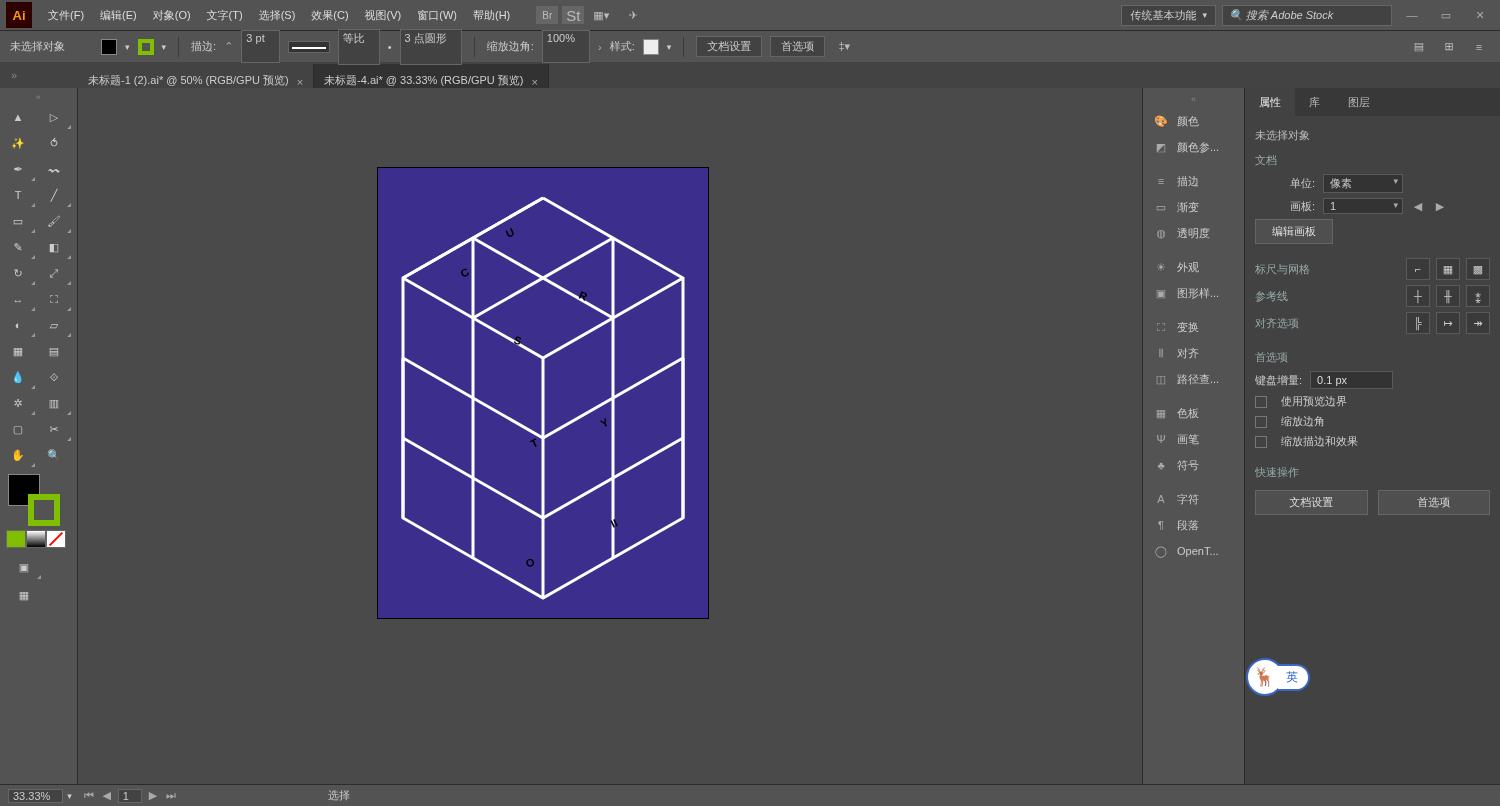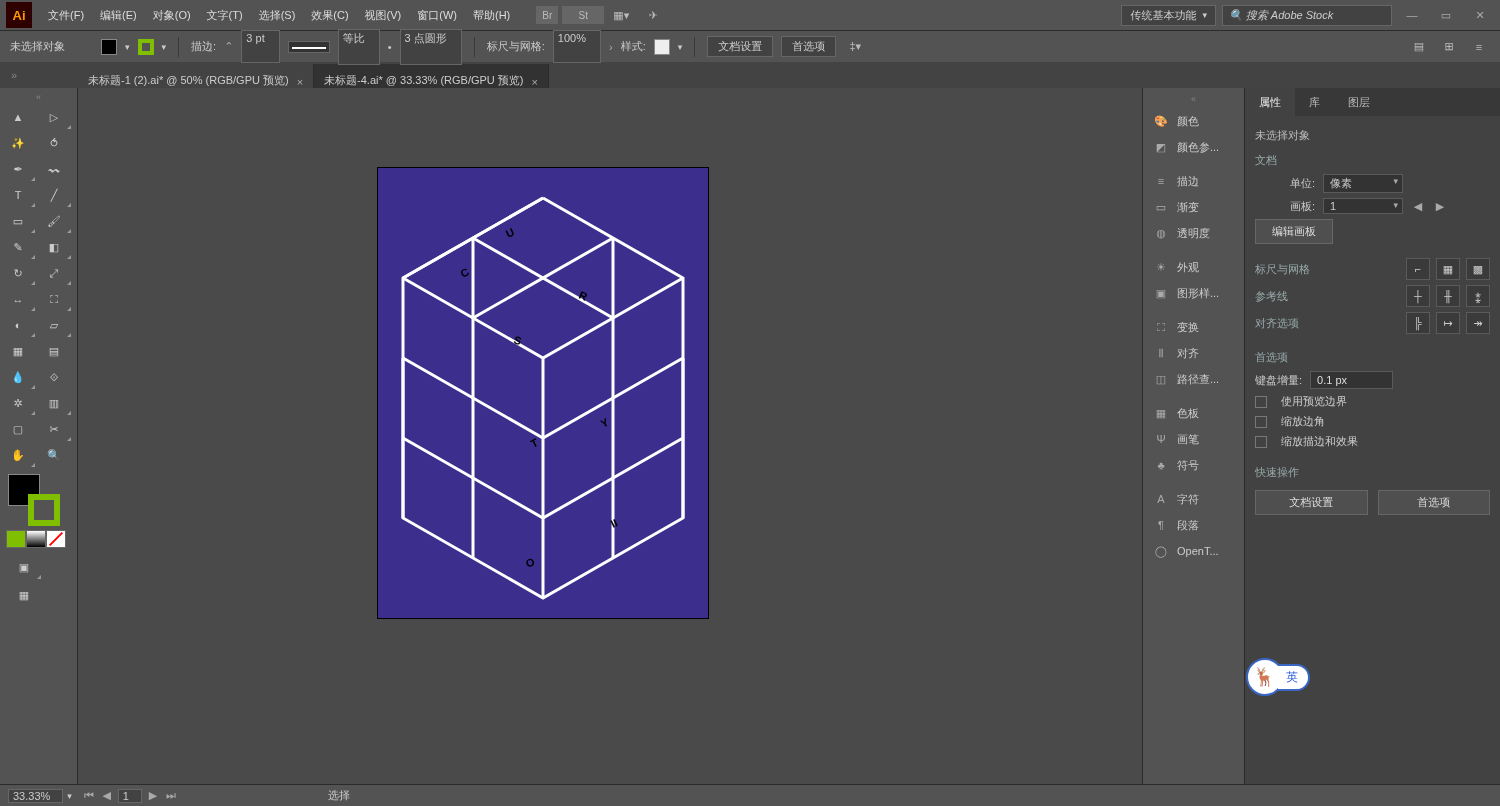--- a/index.html
+++ b/index.html
@@ -87,21 +87,21 @@
   <div class="menu-item">对象(O)</div>
   <div class="menu-item">文字(T)</div>
   <div class="menu-item">选择(S)</div>
   <div class="menu-item">效果(C)</div>
   <div class="menu-item">视图(V)</div>
   <div class="menu-item">窗口(W)</div>
   <div class="menu-item">帮助(H)</div>
   <div style="width:18px"></div>
   <div class="top-ico" style="background:#666;width:22px;height:18px;font-size:10px">Br</div>
   <div style="width:4px"></div>
-  <div class="top-ico" style="background:#666;width:42px;height:18px;font-size:10px">St</div>
+  <div class="top-ico" style="background:#666;width:22px;height:18px;font-size:15px">St</div>
   <div style="width:6px"></div>
   <div class="top-ico">▦▾</div>
   <div style="width:10px"></div>
   <div class="top-ico">✈</div>
   <div class="top-right">
     <div class="workspace-dd">
         <span>传统基本功能</span>
         <span style="font-size:9px">▾</span>
       </div>
     <div class="search-box">🔍 <span>搜索 Adobe Stock</span></div>
@@ -120,21 +120,21 @@
     <span style="font-size:9px">▾</span>
   <span class="ctrl-sep"></span>
   <span class="ctrl-lbl">描边:</span>
   <span style="color:#aaa">⌃</span>
   <span class="ctrl-dd">3 pt</span>
   <span class="stroke-prev"></span>
   <span class="ctrl-dd">等比</span>
   <span style="font-size:11px">•</span>
   <span class="ctrl-dd">3 点圆形</span>
   <span class="ctrl-sep"></span>
-  <span class="ctrl-lbl">标尺与网格:</span>
+  <span class="ctrl-lbl">缩放边角:</span>
   <span class="ctrl-dd">100%</span>
   <span style="color:#aaa">›</span>
   <span class="ctrl-lbl">样式:</span>
   <span class="swatch" style="background:#eee"></span>
     <span style="font-size:9px">▾</span>
   <span class="ctrl-sep"></span>
   <span class="ctrl-btn">文档设置</span>
   <span class="ctrl-btn">首选项</span>
   <span class="top-ico">‡▾</span>
   <div style="margin-left:auto;display:flex;gap:8px">

